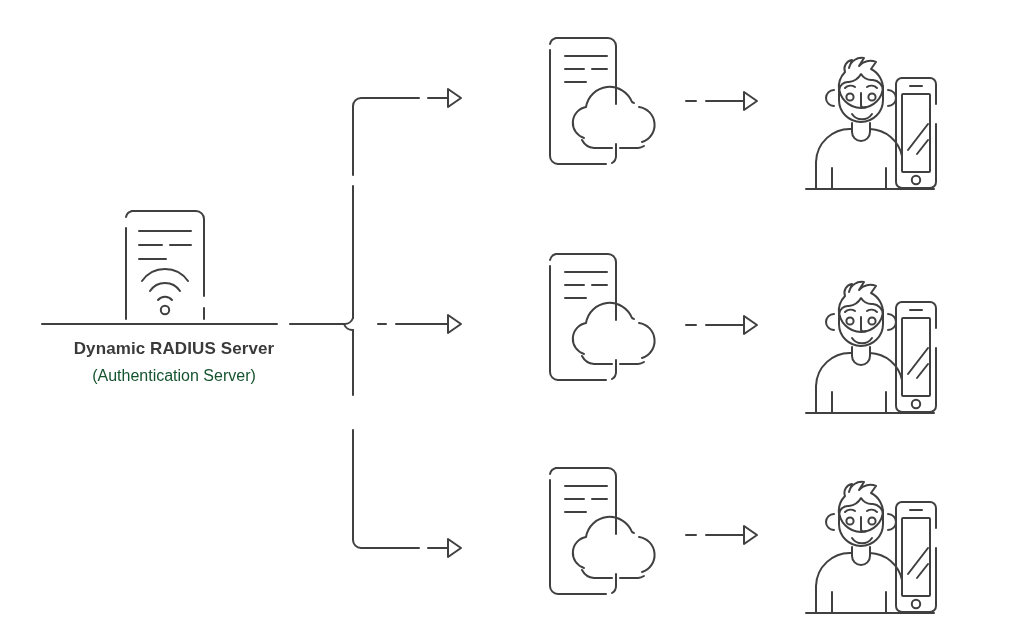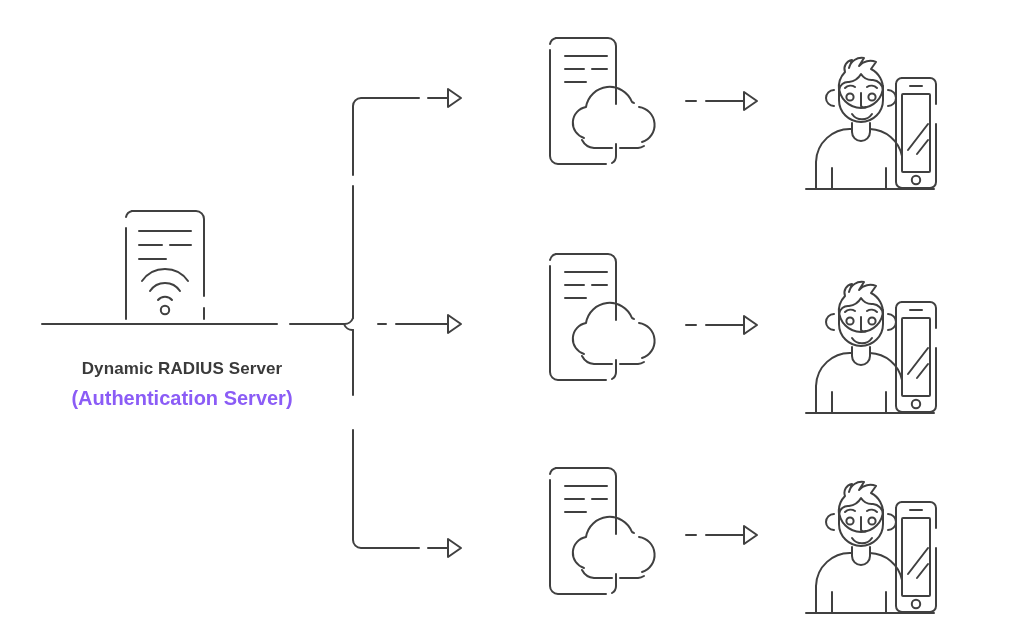--- a/index.html
+++ b/index.html
@@ -9,39 +9,38 @@
     font-family:"Liberation Sans","DejaVu Sans",sans-serif;
     color:#3d3d3d;
     overflow:hidden;
   }
   #canvas{position:relative;width:1024px;height:627px;background:#fff;}
   .layer{position:absolute;left:0;top:0;width:1024px;height:627px;}
   svg.layer{display:block;}
 
   .label-block{
     position:absolute;
-    left:42px;
+    left:34px;
     top:340px;
     width:280px;
     text-align:center;
     line-height:1.0;
-    margin-top:20px;
   }
   .label-title{
     font-size:17px;
     font-weight:bold;
     color:#3a3a3a;
     letter-spacing:0.1px;
     white-space:nowrap;
   }
   .label-sub{
     margin-top:11px;
-    font-size:20px;
-    font-weight:bold;
-    color:#8b5cf6;
+    font-size:16px;
+    font-weight:normal;
+    color:#14532d;
     white-space:nowrap;
   }
 </style>
 </head>
 <body>
 
 <div id="canvas">
 
   <svg class="layer" viewBox="0 0 1024 627" width="1024" height="627" xmlns="http://www.w3.org/2000/svg">
     <defs>

